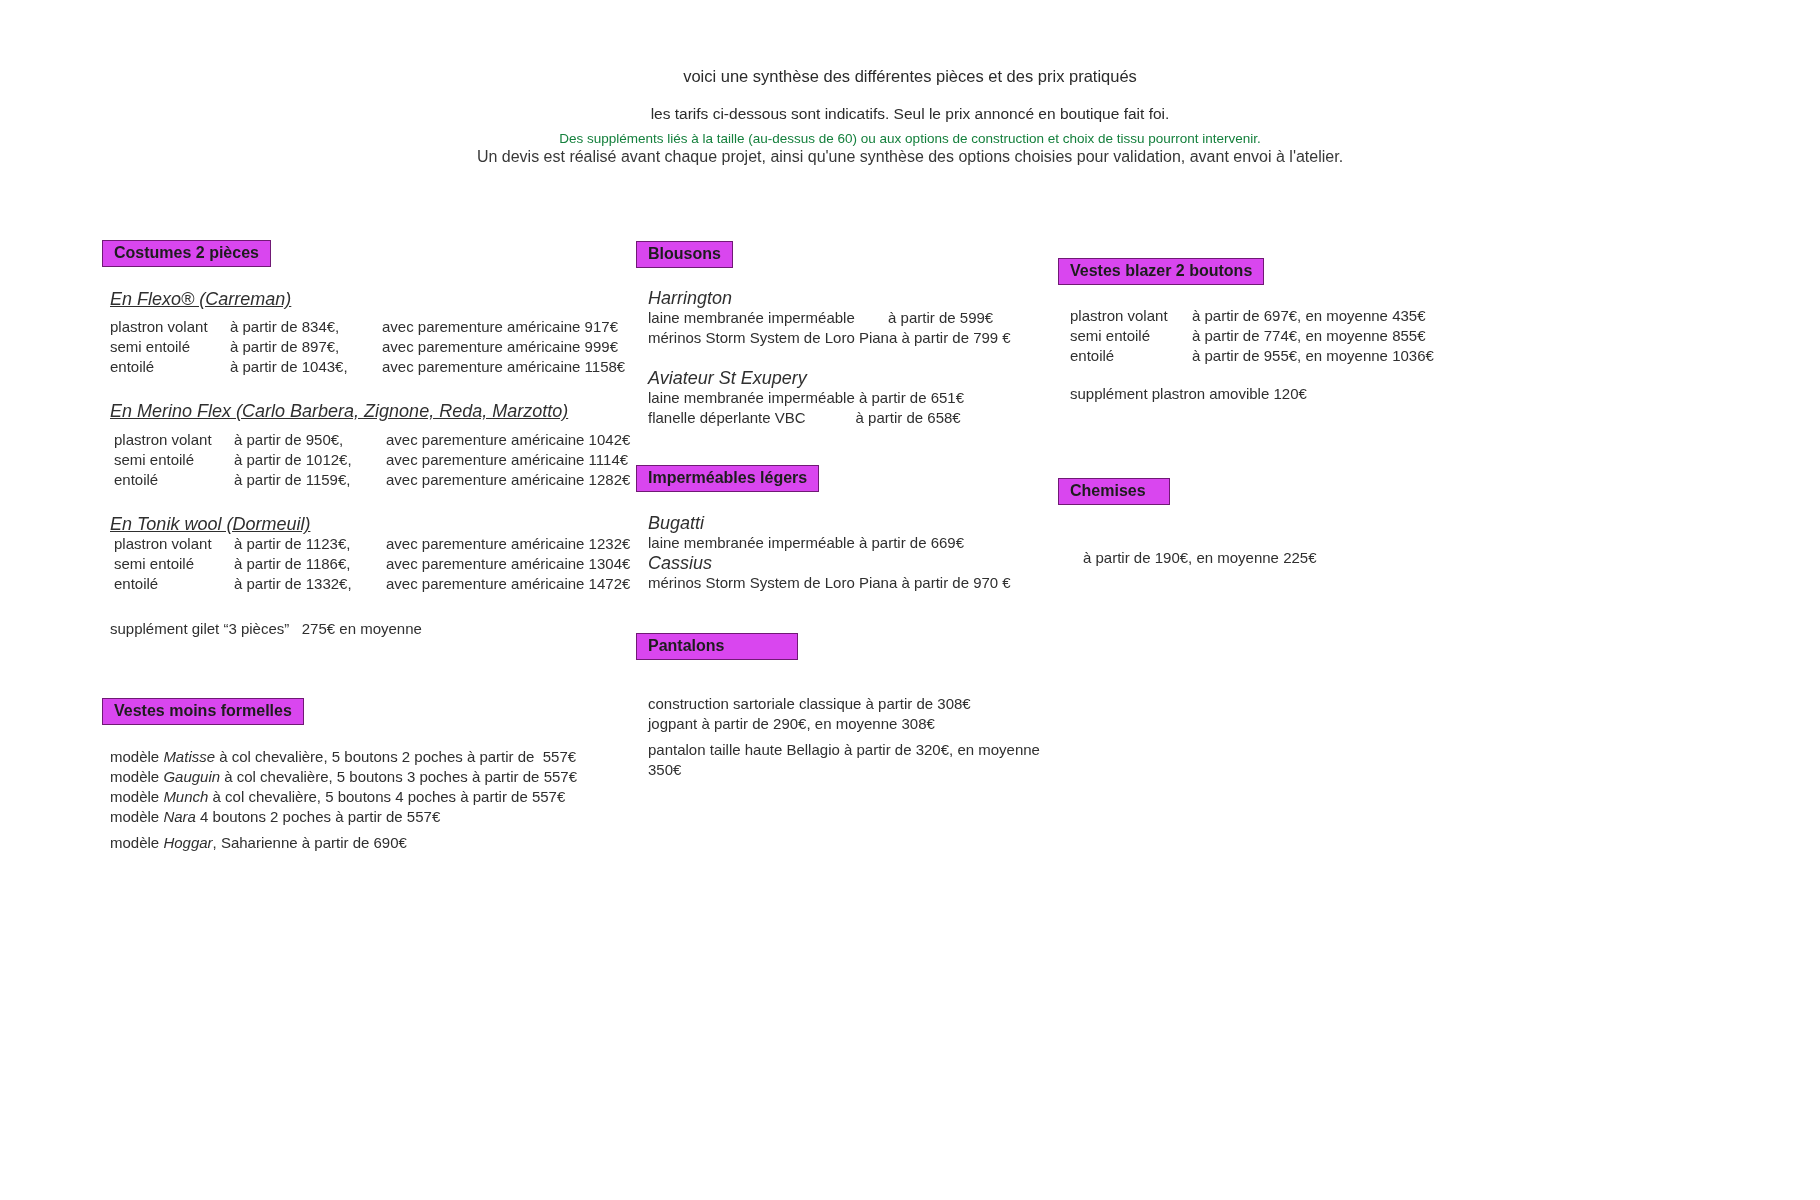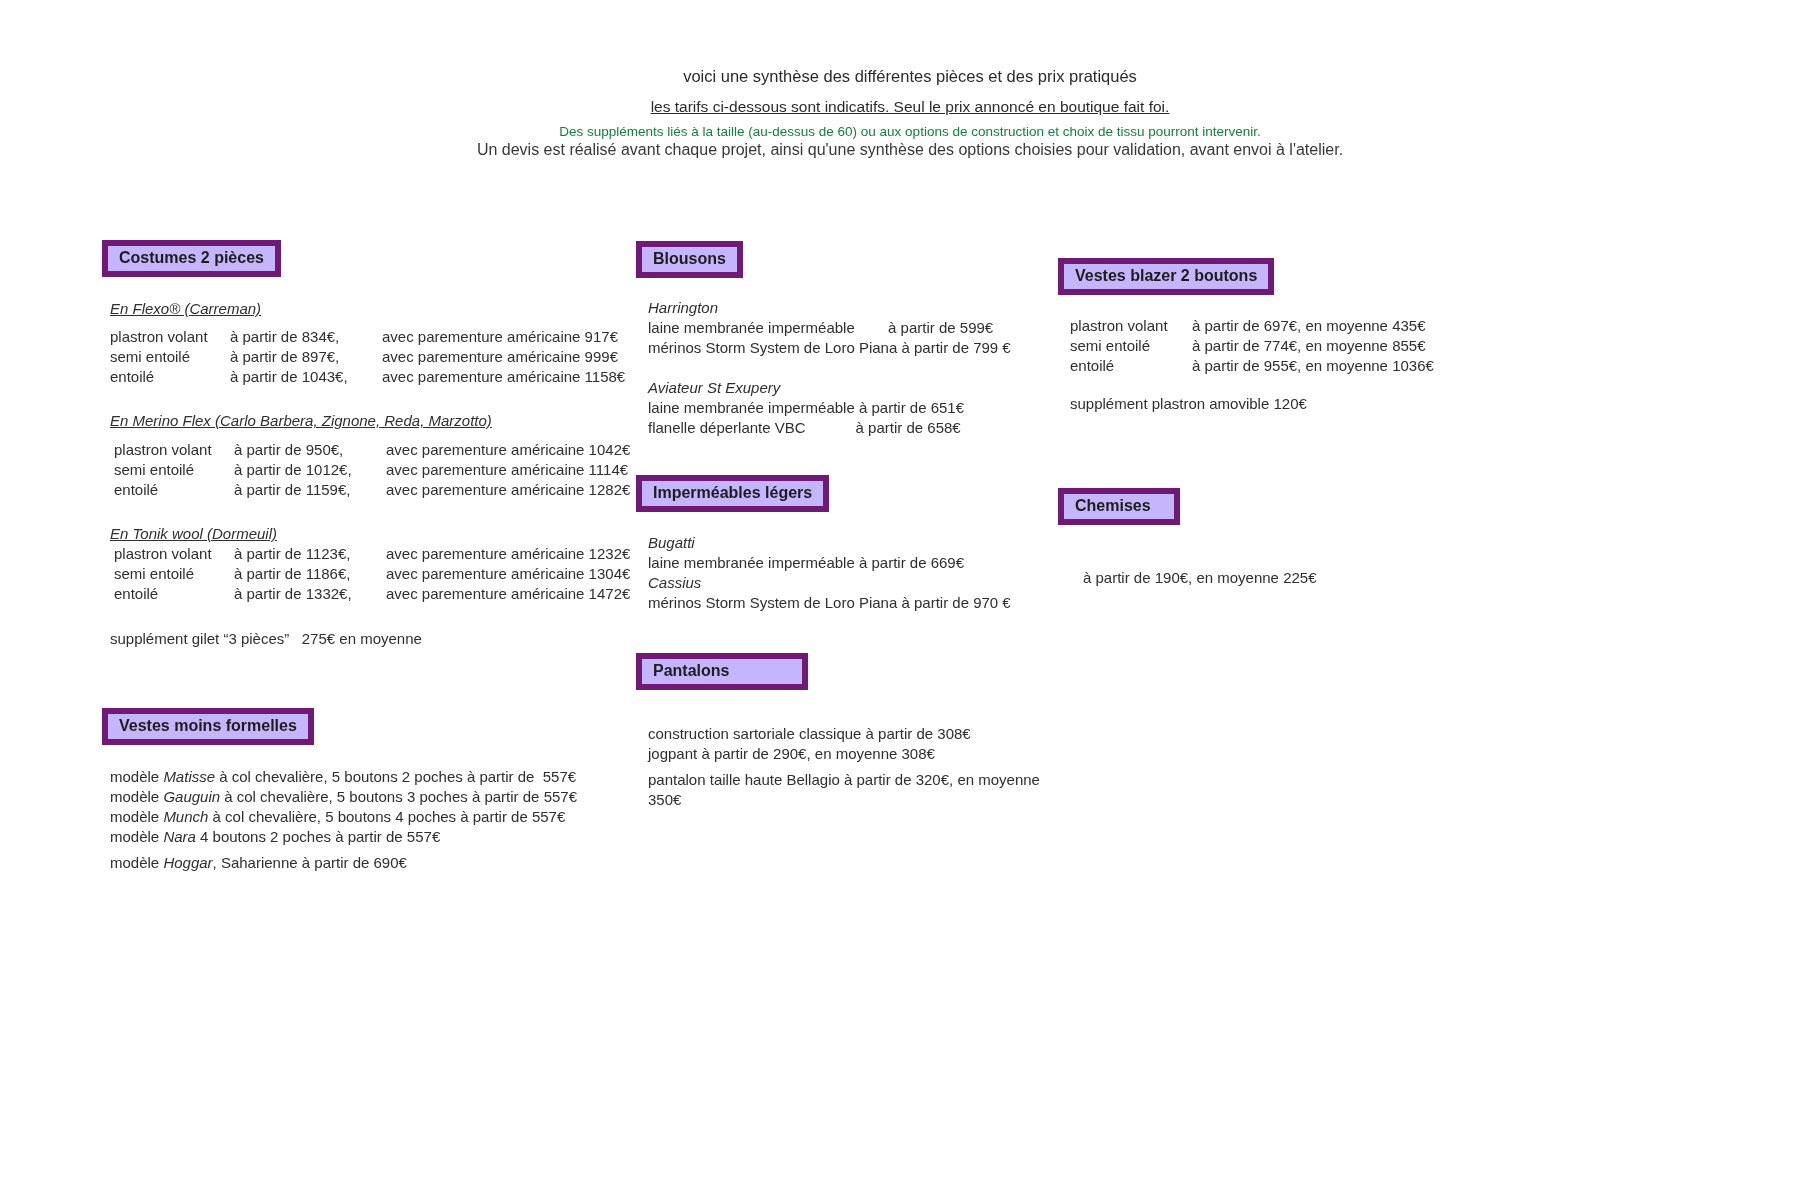--- a/index.html
+++ b/index.html
@@ -4,40 +4,40 @@
 <style>
   html,body{margin:0;padding:0;}
   body{
     width:1820px;height:1200px;background:#ffffff;position:relative;
     font-family:"Liberation Sans","DejaVu Sans",sans-serif;
     color:#303030;overflow:hidden;
   }
   
   .hdr{position:absolute;top:66px;left:0;width:100%;text-align:center;}
   .hdr .h1{font-size:16.5px;line-height:20px;color:#2b2b2b;}
-  .hdr .h2{font-size:15.5px;line-height:20px;margin-top:11px;color:#2b2b2b;text-decoration:underline;}
+  .hdr .h2{font-size:15.5px;line-height:20px;margin-top:18px;color:#2b2b2b;}
   .hdr .h3{font-size:13.5px;line-height:17px;margin-top:6px;color:#15803d;}
   .hdr .h4{font-size:16px;line-height:17px;margin-top:1px;color:#383838;}
 
   .col{position:absolute;}
 
   .box{
-    display:inline-block;border:6px solid #701a75;background:#c4b5fd;
+    display:inline-block;border:1px solid #701a75;background:#d946ef;
     padding:3px 11px 4px 11px;font-weight:700;font-size:16px;color:#1d1d1d;
     white-space:nowrap;
   }
   .box.wide{min-width:138px;}
   .box.chem{min-width:88px;}
 
   .indent8{margin-left:8px;}
   .indent12{margin-left:12px;}
   .indent25{margin-left:25px;}
 
   .gtitle{
-    font-style:italic;font-size:15px;line-height:20px;color:#2f2f2f;
+    font-style:italic;font-size:18px;line-height:20px;color:#2f2f2f;
     white-space:pre-wrap;
   }
   .gtitle.u{text-decoration:underline;}
 
   .line{font-size:15px;line-height:20px;white-space:pre-wrap;color:#2f2f2f;}
   .lbl{display:inline-block;width:120px;}
   .lbl2{display:inline-block;width:122px;}
   .mid{display:inline-block;width:152px;}
   em{font-style:italic;}
 </style>

